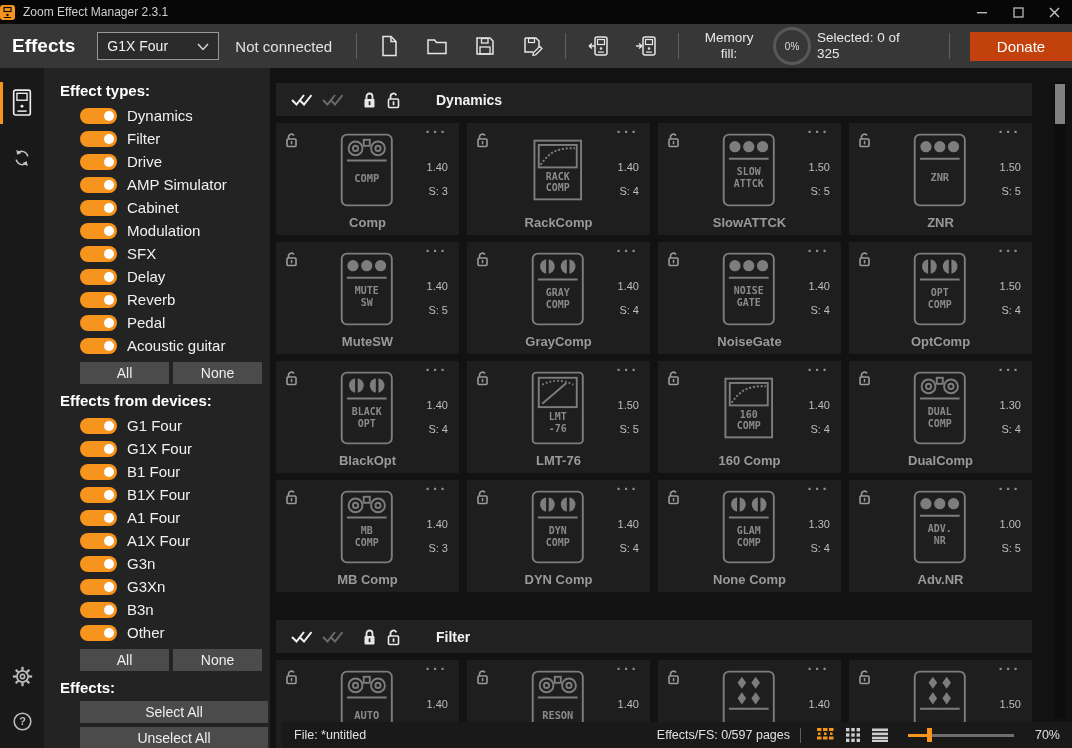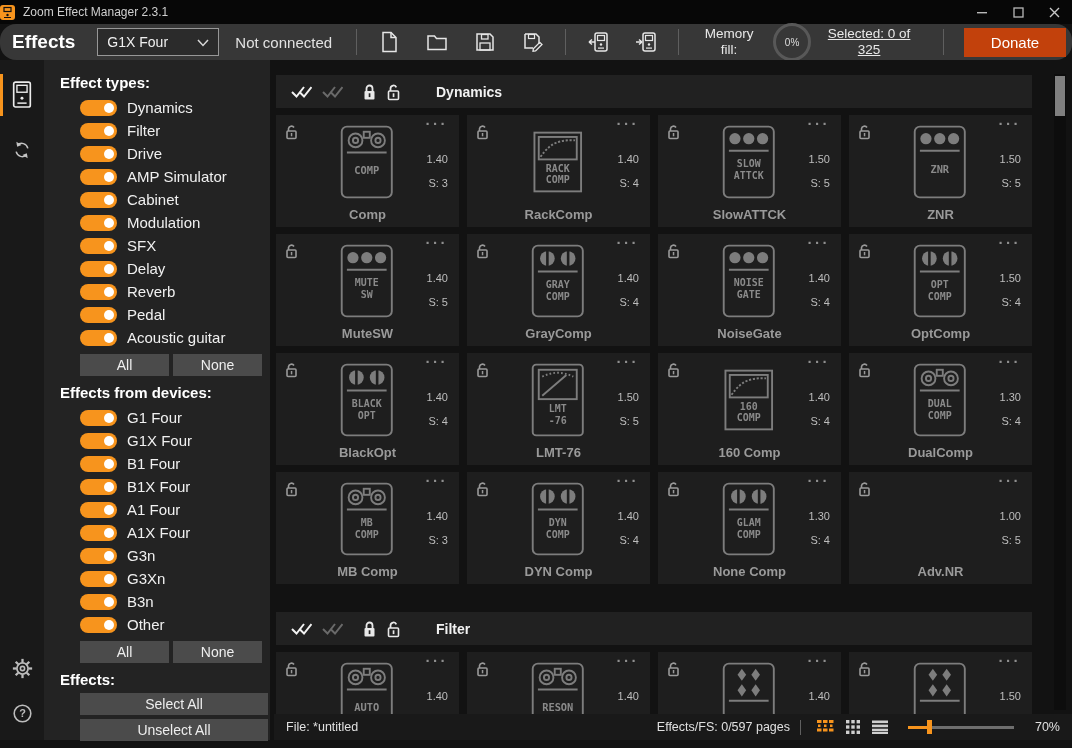--- a/index.html
+++ b/index.html
@@ -7,33 +7,33 @@
     font-family:"Liberation Sans", sans-serif; user-select:none; }
 
   
   .titlebar { height:24px; background:#070707; display:flex; align-items:center;
     color:#cfcfcf; font-size:12px; gap:8px; }
   .app-icon { width:15px; height:15px; display:inline-flex; }
   .win-controls { margin-left:auto; display:flex; height:24px; }
   .win-btn { width:36px; height:24px; display:grid; place-items:center; color:#b8b8b8; }
 
   
-  .toolbar { height:36px; background:#373737; display:flex; align-items:center;
-    padding:0 6px 0 12px; color:#e8e8e8;border-radius:16px; }
+  .toolbar { height:44px; background:#373737; display:flex; align-items:center;
+    padding:0 0 0 12px; color:#e8e8e8; }
   .fx-title { font-size:19px; font-weight:bold; color:#fff; margin-right:22px; }
   .dropdown { width:122px; height:28px; background:#2b2b2b; border:1px solid #979797;
     display:flex; align-items:center; justify-content:space-between; padding:0 9px;
     font-size:14px; color:#f0f0f0; margin-right:16px; }
   .conn { font-size:15px; color:#e2e2e2; margin-right:16px; }
   .tsep { width:1px; height:26px; background:#5f5f5f; margin:0 8px; }
   .tico { width:24px; height:24px; margin:0 12px; display:inline-flex; }
   .mem { width:64px; text-align:center; font-size:13.5px; line-height:1.15; margin:0 6px 0 10px; }
   .memcircle { width:38px; height:38px; border-radius:50%; border:3px solid #585858;
     display:grid; place-items:center; font-size:10px; color:#ddd; margin:0 6px; }
-  .selected { width:104px; text-align:center; font-size:13.5px; line-height:1.15;text-decoration:underline; }
+  .selected { width:104px; text-align:left; font-size:13.5px; line-height:1.15; }
   .sep-right { margin-left:auto; }
   .donate { width:102px; height:29px; background:#c2410c; color:#fff; font-size:15px;
     display:grid; place-items:center; margin-left:12px; }
 
   
   .bodyrow { display:flex; height:680px; }
 
   .rail { width:44px; background:#191919; position:relative; display:flex;
     flex-direction:column; align-items:center; padding-top:14px; }
   .rail-item { position:relative; width:100%; display:flex; justify-content:center; padding:6px 0; }
@@ -74,21 +74,21 @@
   .c-name { position:absolute; bottom:5px; left:0; width:100%; text-align:center;
     font-size:13px; font-weight:bold; color:#9a9a9a; }
   svg .st { fill:none; stroke:#7d7d7d; stroke-width:2.2; }
   svg .sf { fill:#7d7d7d; stroke:none; }
   svg .ptxt { font-family:"DejaVu Sans Mono", monospace; font-weight:bold; fill:#8a8a8a; }
 
   .vscroll { position:absolute; right:6px; top:14px; bottom:30px; width:12px; background:#0d0d0d; }
   .vthumb { position:absolute; left:1px; top:2px; width:10px; height:40px; background:#808080; }
 
   
-  .statusbar { position:absolute; left:4px; right:0; bottom:0; height:26px; background:#191919;
+  .statusbar { position:absolute; left:12px; right:0; bottom:0; height:26px; background:#191919;
     display:flex; align-items:center; padding:0 12px; font-size:12.5px; color:#e0e0e0; }
   .sb-spacer { flex:1; }
   .ssep { width:1px; height:15px; background:#5f5f5f; margin:0 10px; }
   .vico { display:inline-flex; margin:0 6px; }
   .slider { width:106px; height:14px; position:relative; margin:0 16px 0 14px; }
   .slider .track { position:absolute; top:6px; left:0; right:0; height:3px; background:#6e6e6e; }
   .slider .fill { position:absolute; top:6px; left:0; width:20px; height:3px; background:#F7941D; }
   .slider .handle { position:absolute; top:0px; left:19px; width:5px; height:14px; background:#F7941D; }
   .zoomval { width:30px; text-align:right; }
 </style>
@@ -770,20 +770,31 @@
   </div>
 
   <div class="card">
     <span class="c-lock">
       <svg width="13" height="17">
                   <path d="M3.5 7 V4.7 a3 3 0 0 1 5.5 -1.2" fill="none" stroke="#9a9a9a" stroke-width="1.6"></path>
                   <rect x="2" y="7" width="9" height="7.5" rx="1" fill="none" stroke="#9a9a9a" stroke-width="1.6"></rect>
                   <rect x="5.8" y="9" width="1.5" height="3.3" fill="#9a9a9a"></rect>
                 </svg>
     </span>
+    <span class="c-art">
+                <svg viewBox="0 0 64 88" width="62" height="76">
+                  <rect x="3" y="3" width="58" height="82" rx="6" class="st"></rect>
+                  <circle cx="16" cy="17" r="6.5" class="sf"></circle>
+                  <circle cx="32" cy="17" r="6.5" class="sf"></circle>
+                  <circle cx="48" cy="17" r="6.5" class="sf"></circle>
+                  <path d="M9 31 H55" class="st"></path>
+                  <text x="32" y="50" text-anchor="middle" class="ptxt" font-size="11.5">ADV.</text>
+                  <text x="32" y="63.5" text-anchor="middle" class="ptxt" font-size="11.5">NR</text>
+                </svg>
+              </span>
     <span class="c-dots">···</span>
     <span class="c-ver">1.00</span>
     <span class="c-size">S: 5</span>
     <span class="c-name">Adv.NR</span>
   </div>
 </div>
   </div>
 
   <div class="section">
     <div class="sec-header">

